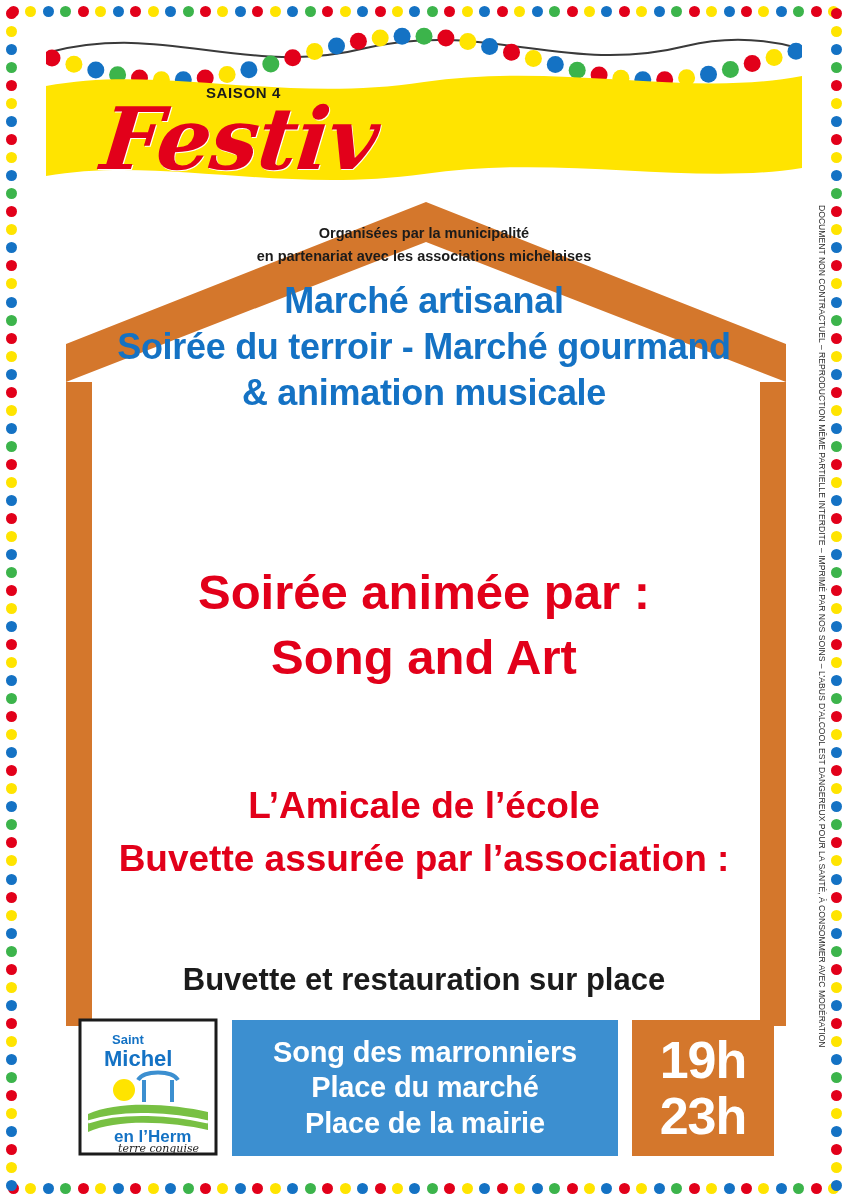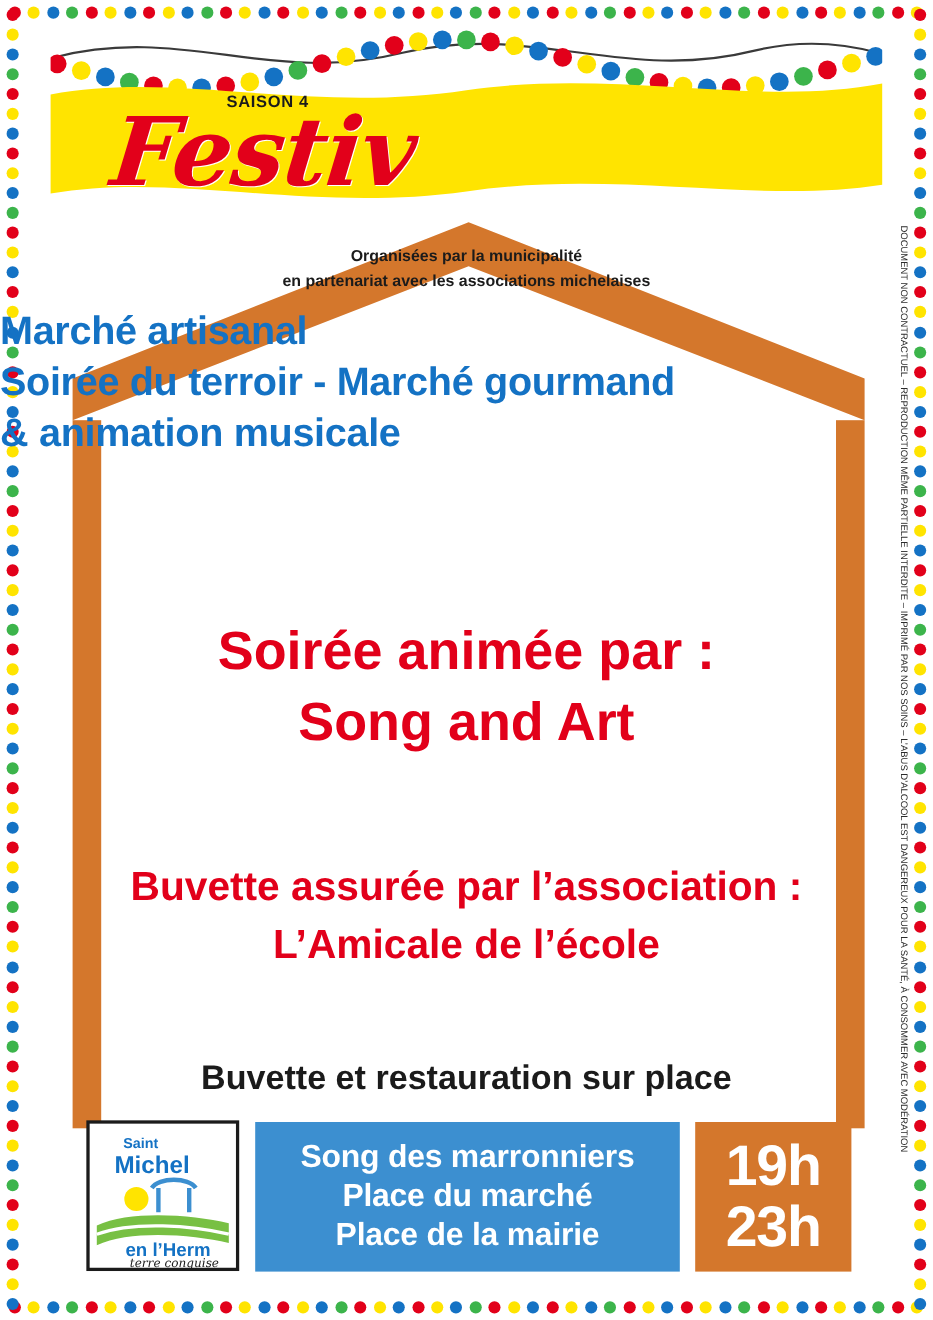--- a/index.html
+++ b/index.html
@@ -129,21 +129,21 @@
     color: #1b1b1b;
     line-height: 1.6;
   }
 
   
   .headline {
     position: absolute;
     top: 278px;
     left: 0;
     width: 848px;
-    text-align: left;
+    text-align: center;
     color: #1472c4;
     font-weight: bold;
     font-size: 36px;
     line-height: 1.28;
     letter-spacing: -0.3px;
   }
 
   
   .date-bar {
     position: absolute;
@@ -582,22 +582,22 @@
     <div>&amp; animation musicale</div>
   </div>
 
 
   <div class="soiree">
     <div>Soirée animée par :</div>
     <div>Song and Art</div>
   </div>
 
   <div class="buvette">
+    <div>L’Amicale de l’école</div>
     <div>Buvette assurée par l’association :</div>
-    <div>L’Amicale de l’école</div>
   </div>
 
   <div class="resto">Buvette et restauration sur place</div>
 
   <svg class="townlogo" viewBox="0 0 140 138">
     <rect x="2" y="2" width="136" height="134" fill="#ffffff" stroke="#1b1b1b" stroke-width="3"></rect>
     <text x="34" y="26" font-family="Liberation Sans, sans-serif" font-size="13" font-weight="bold" fill="#1472c4">Saint</text>
     <text x="26" y="48" font-family="Liberation Sans, sans-serif" font-size="22" font-weight="bold" fill="#1472c4">Michel</text>
     <circle cx="46" cy="72" r="11" fill="#ffe400"></circle>
     <path d="M66,84 L66,62 M94,84 L94,62 M60,62 C66,52 94,52 100,62" stroke="#3c8fd0" stroke-width="4" fill="none"></path>

